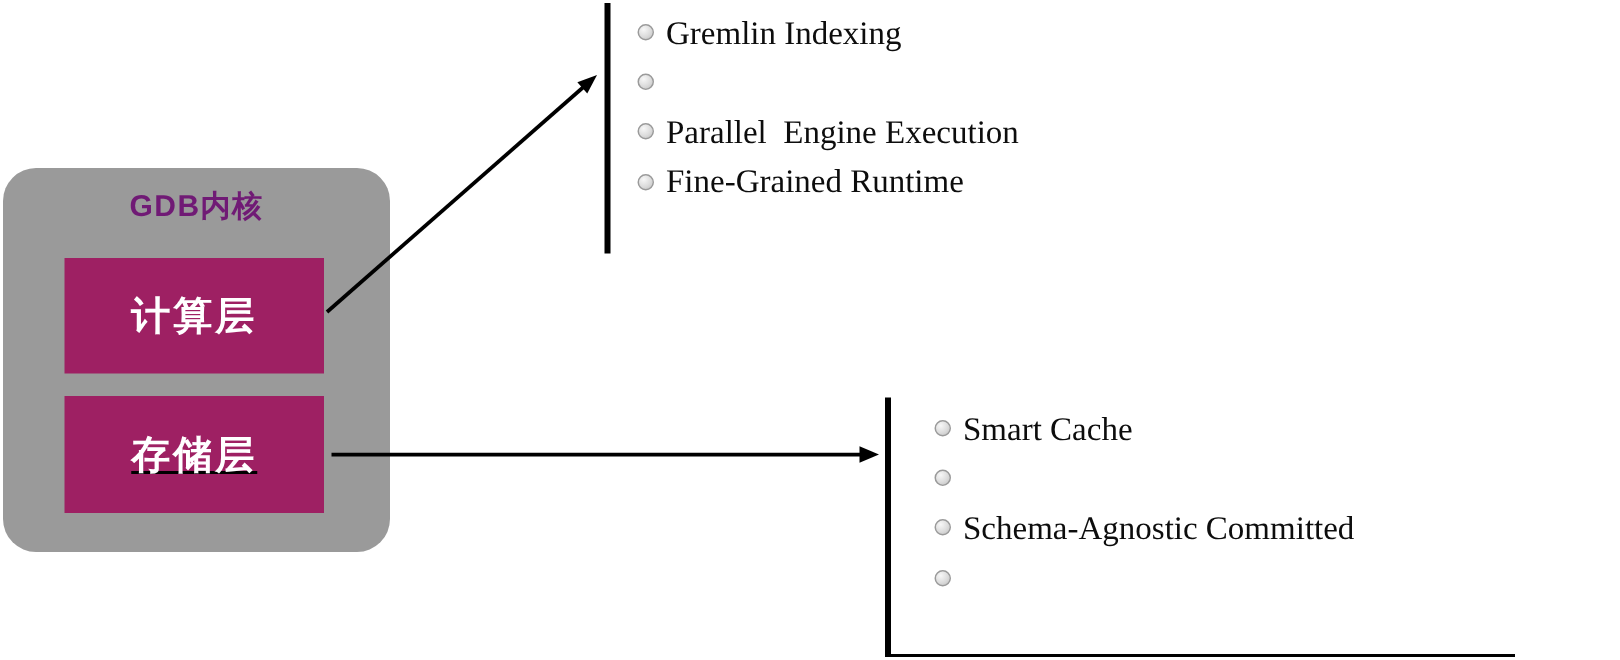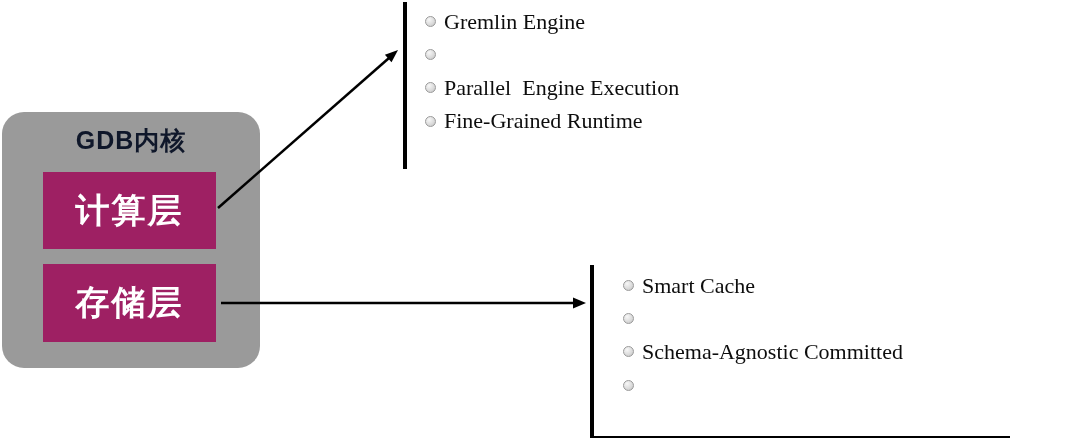--- a/index.html
+++ b/index.html
@@ -18,41 +18,41 @@
     left: 2px; top: 112px;
     width: 258px; height: 256px;
     background: var(--kernel-gray, #9a9a9a);
     border-radius: 22px;
   }
   .kernel-title {
     position: absolute;
     left: 0; top: 12px;
     width: 100%;
     text-align: center;
-    font-size: 25px;
+    font-size: 20px;
     font-weight: 700;
-    color: #0f172a;
+    color: #701a75;
     letter-spacing: 1px;
   }
 
   
   .layer-box {
     position: absolute;
     left: 41px;
     width: 173px; height: 77px;
     background: var(--layer-magenta, #9e2063);
     display: flex;
     align-items: center;
     justify-content: center;
   }
   .layer-box.compute { top: 60px; }
-  .layer-box.storage { top: 152px; height: 78px; }
+  .layer-box.storage { top: 152px; height: 78px; text-decoration: underline; }
   .layer-label {
     color: #ffffff;
-    font-size: 34px;
+    font-size: 26px;
     font-weight: 700;
     letter-spacing: 2px;
   }
 
   
   svg.arrows {
     position: absolute;
     left: 0; top: 0;
     width: 1080px; height: 440px;
     pointer-events: none;
@@ -117,21 +117,21 @@
     </g>
     <g>
       <line x1="221" y1="303" x2="576" y2="303" stroke="#000000" stroke-width="2.5"></line>
       <polygon points="586,303 573,297.5 573,308.5" fill="#000000"></polygon>
     </g>
   </svg>
 
   <div class="feature-list compute">
     <div class="feature-item">
       <span class="bullet"></span>
-      <span class="item-text">Gremlin Engine</span>
+      <span class="item-text">Gremlin Indexing</span>
     </div>
     <div class="feature-item">
       <span class="bullet"></span>
     </div>
     <div class="feature-item">
       <span class="bullet"></span>
       <span class="item-text">Parallel  Engine Execution</span>
     </div>
     <div class="feature-item">
       <span class="bullet"></span>

